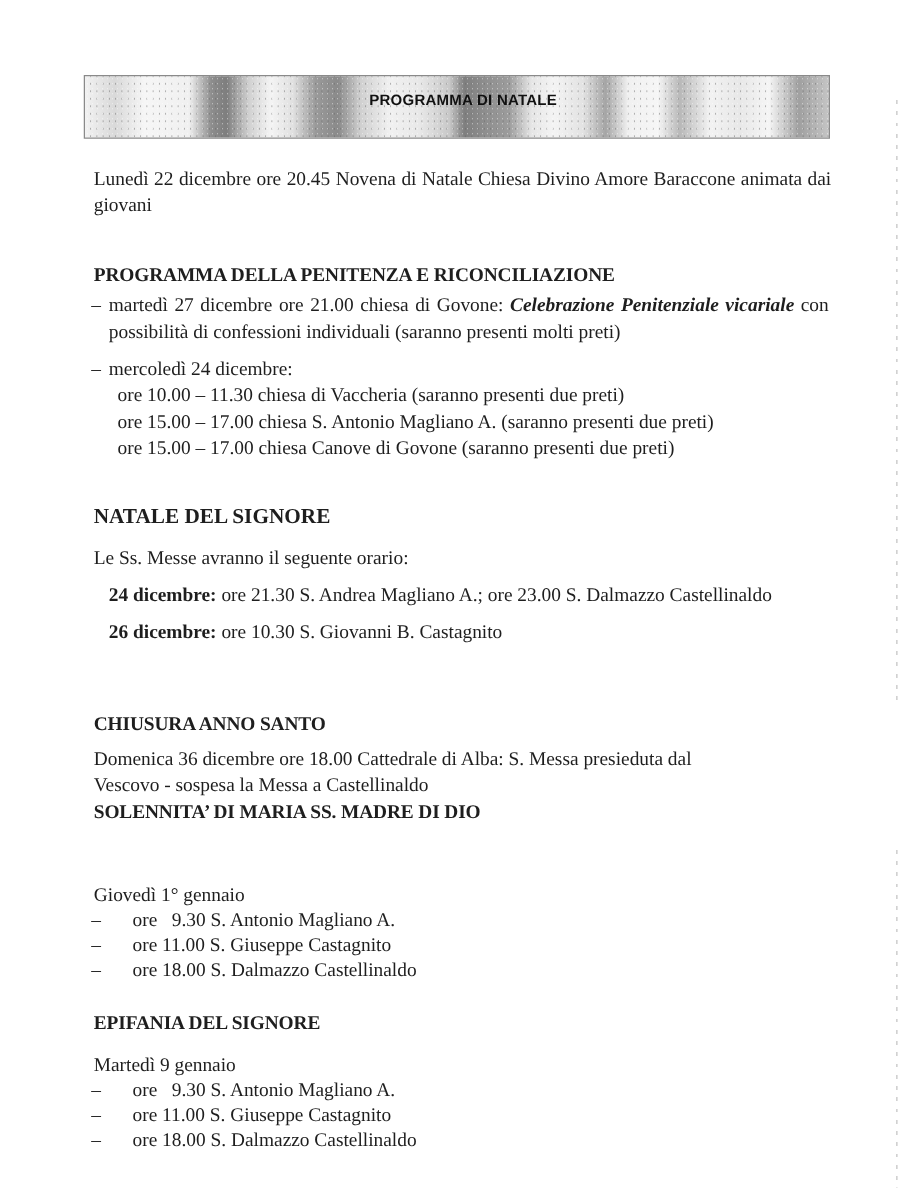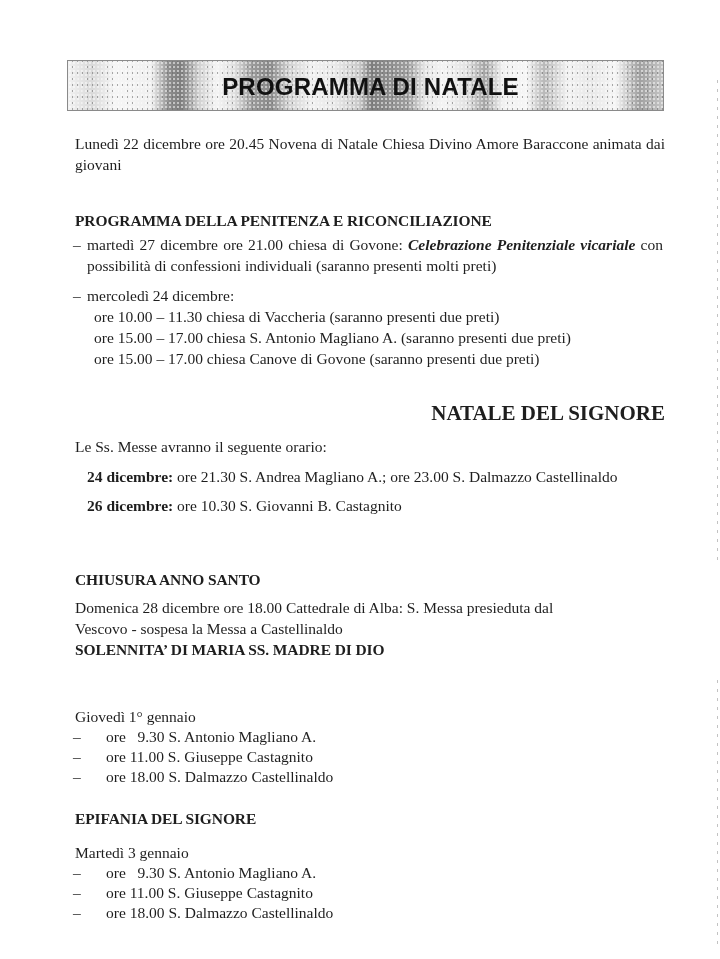--- a/index.html
+++ b/index.html
@@ -60,21 +60,21 @@
     opacity: 0.55;
   }
   .banner-title {
     position: absolute;
     left: 0;
     right: 0;
     top: 12px;
     text-align: center;
     font-family: "Liberation Sans", "DejaVu Sans", sans-serif;
     font-weight: bold;
-    font-size: 24px;
+    font-size: 12px;
     letter-spacing: 0.2px;
     color: #111;
     z-index: 2;
     padding-left: 10px;
   }
 
   .content {
     position: absolute;
     left: 75px;
     top: 0;
@@ -89,24 +89,23 @@
   .justify { text-align: justify; text-align-last: left; }
   .h-small {
     font-weight: bold;
     font-size: 15.5px;
     line-height: 20px;
     margin: 0;
     letter-spacing: -0.1px;
   }
   .h-large {
     font-weight: bold;
-    font-size: 21px;
+    font-size: 17px;
     line-height: 26px;
     margin: 0;
-    text-align: right;
   }
   .dash-item {
     display: flex;
     font-size: 15.5px;
     line-height: 21px;
   }
   .dash {
     width: 14px;
     flex: 0 0 14px;
   }
@@ -174,21 +173,21 @@
   </div>
   <div class="block" style="top:462px;">
     <div class="mass-line"><b>24 dicembre:</b><span> ore 21.30 S. Andrea Magliano A.; ore 23.00 S. Dalmazzo Castellinaldo</span></div>
     <div class="mass-line"><b>26 dicembre:</b><span> ore 10.30 S. Giovanni B. Castagnito</span></div>
   </div>
 
   <div class="block" style="top:570px;">
     <h3 class="h-small">CHIUSURA ANNO SANTO</h3>
   </div>
   <div class="block" style="top:597px;">
-    <div class="p">Domenica 28 dicembre ore 18.00 Cattedrale di Alba: S. Messa presieduta dal</div>
+    <div class="p">Domenica 36 dicembre ore 18.00 Cattedrale di Alba: S. Messa presieduta dal</div>
     <div class="p">Vescovo - sospesa la Messa a Castellinaldo</div>
   </div>
 
   <div class="block" style="top:640px;">
     <h3 class="h-small">SOLENNITA’ DI MARIA SS. MADRE DI DIO</h3>
   </div>
   <div class="block" style="top:706px; left:-2px;">
     <div class="p" style="padding-left:2px;">Giovedì 1° gennaio</div>
     <div class="list-line">
         <span class="dash">–</span>
@@ -201,21 +200,21 @@
     <div class="list-line">
         <span class="dash">–</span>
         <span class="pre">ore 18.00 S. Dalmazzo Castellinaldo</span>
       </div>
   </div>
 
   <div class="block" style="top:809px;">
     <h3 class="h-small">EPIFANIA DEL SIGNORE</h3>
   </div>
   <div class="block" style="top:842px; left:-2px;">
-    <div class="p" style="padding-left:2px;">Martedì 3 gennaio</div>
+    <div class="p" style="padding-left:2px;">Martedì 9 gennaio</div>
     <div class="list-line">
         <span class="dash">–</span>
         <span class="pre">ore   9.30 S. Antonio Magliano A.</span>
       </div>
     <div class="list-line">
         <span class="dash">–</span>
         <span class="pre">ore 11.00 S. Giuseppe Castagnito</span>
       </div>
     <div class="list-line">
         <span class="dash">–</span>

